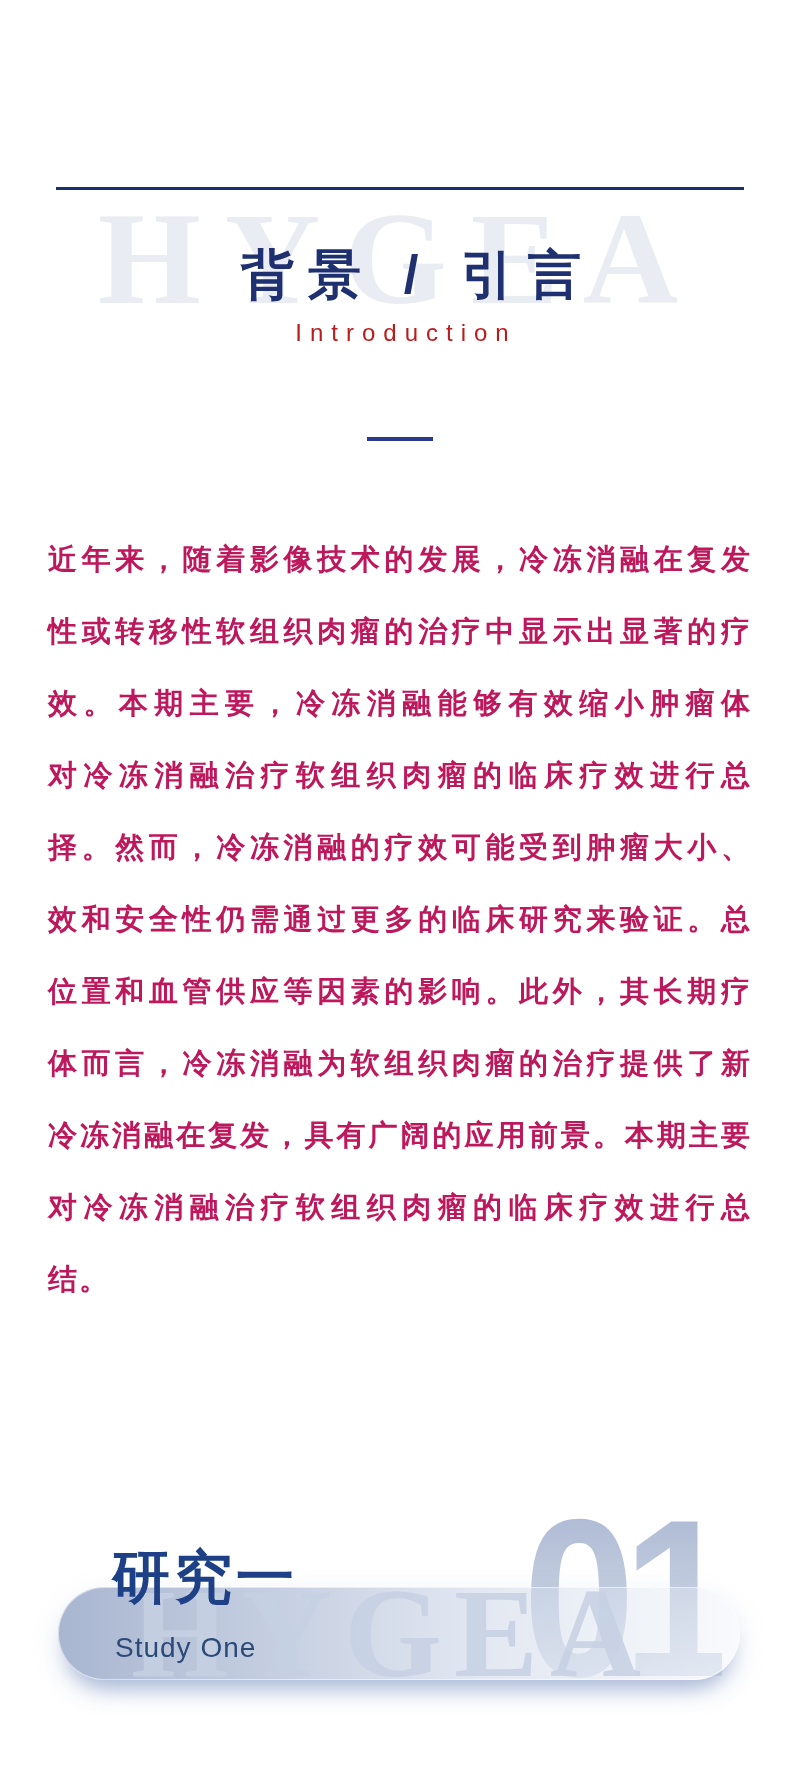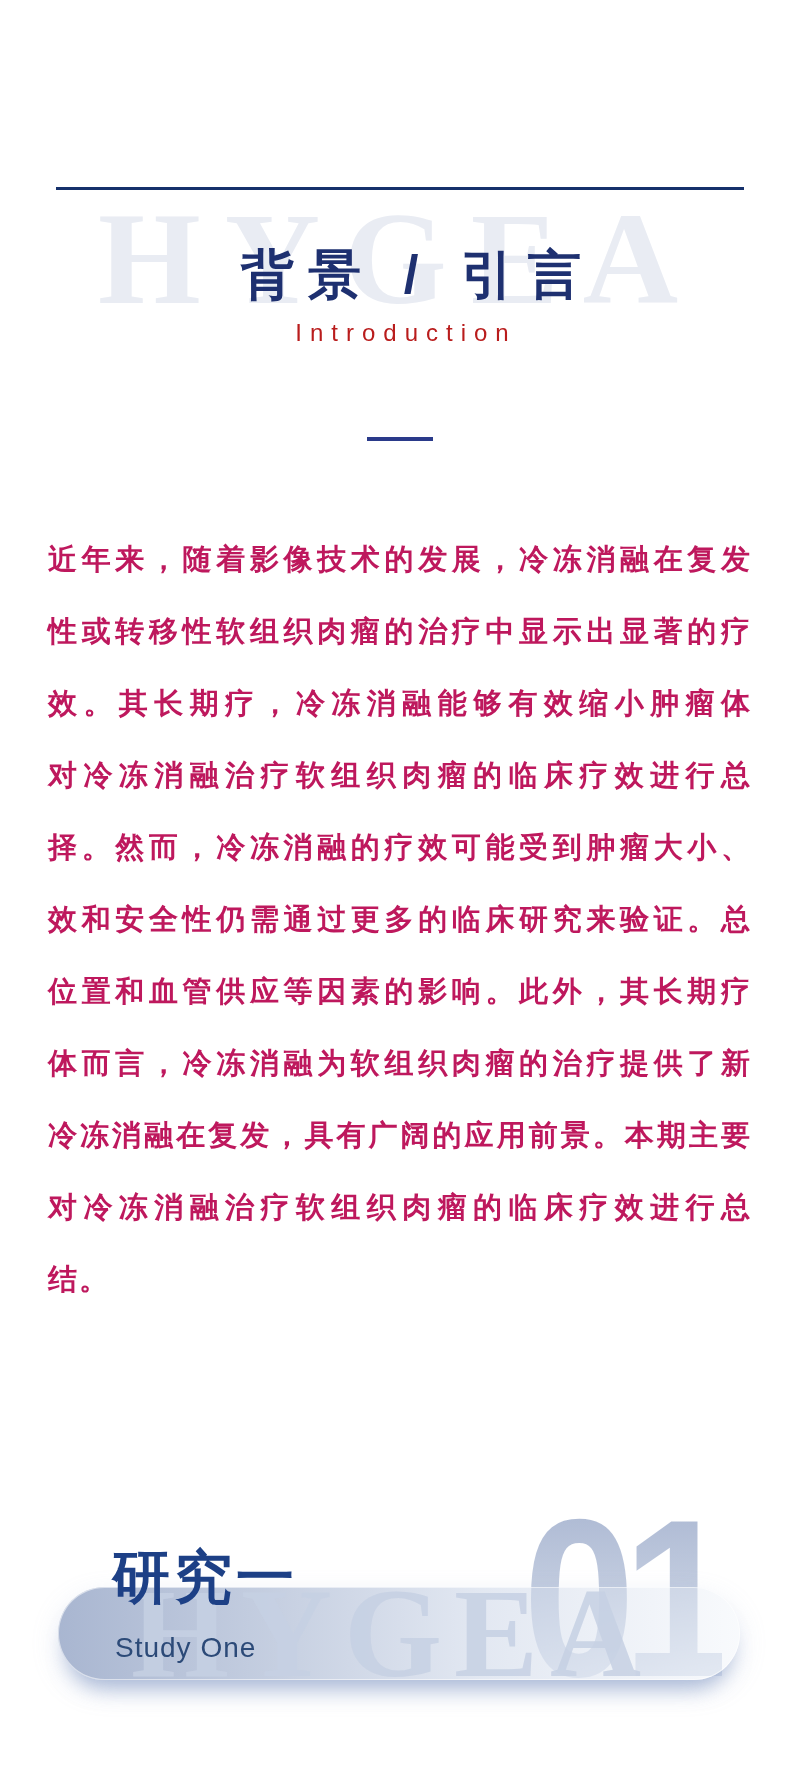--- a/index.html
+++ b/index.html
@@ -164,21 +164,21 @@
 
   <div class="section-title">背景 / 引言</div>
 
   <div class="section-subtitle">Introduction</div>
 
   <div class="title-underline"></div>
 
   <div class="intro-paragraph">
       <div class="body-line">近年来，随着影像技术的发展，冷冻消融在复发</div>
       <div class="body-line">性或转移性软组织肉瘤的治疗中显示出显著的疗</div>
-      <div class="body-line">效。其长期疗，冷冻消融能够有效缩小肿瘤体</div>
+      <div class="body-line">效。本期主要，冷冻消融能够有效缩小肿瘤体</div>
       <div class="body-line">对冷冻消融治疗软组织肉瘤的临床疗效进行总</div>
       <div class="body-line">择。然而，冷冻消融的疗效可能受到肿瘤大小、</div>
       <div class="body-line">效和安全性仍需通过更多的临床研究来验证。总</div>
       <div class="body-line">位置和血管供应等因素的影响。此外，其长期疗</div>
       <div class="body-line">体而言，冷冻消融为软组织肉瘤的治疗提供了新</div>
       <div class="body-line">冷冻消融在复发，具有广阔的应用前景。本期主要</div>
       <div class="body-line">对冷冻消融治疗软组织肉瘤的临床疗效进行总</div>
       <div class="body-line last">结。</div>
     </div>
 

